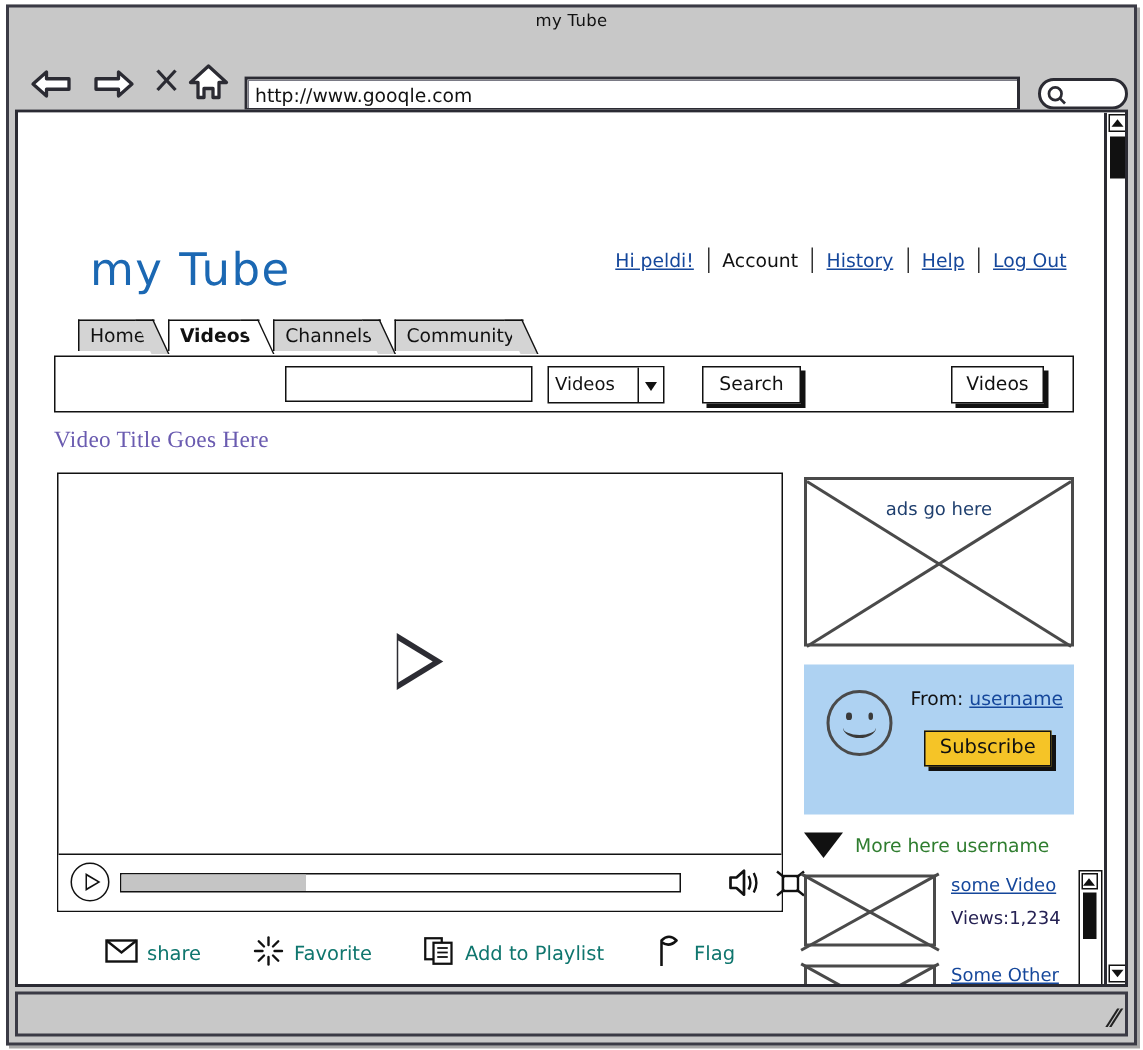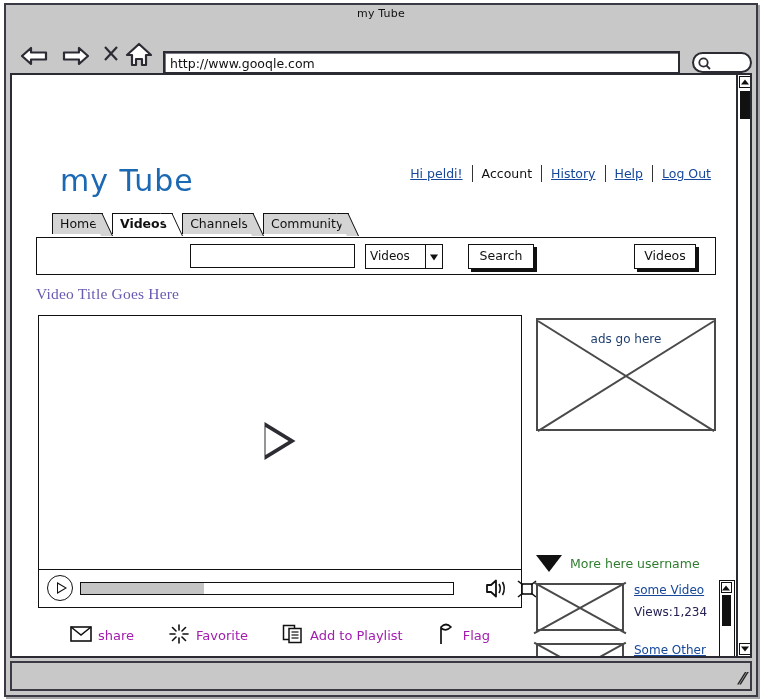--- a/index.html
+++ b/index.html
@@ -311,21 +311,21 @@
   }
   #ctl-fullscreen {
     position: absolute; left: 477px; top: 9px;
     cursor: pointer;
   }
 
   
   #actions {
     position: absolute; left: 58px; top: 548px;
     display: flex; align-items: center;
-    font-size: 13px; color: #a21caf;
+    font-size: 13px; color: #0f766e;
   }
   #actions .action {
     display: flex; align-items: center; gap: 6px;
     margin-right: 34px;
     cursor: pointer;
   }
 
   
   #ads-box {
     position: absolute; left: 524px; top: 243px;
@@ -606,20 +606,31 @@
             </svg>
           </span>
           <span>Flag</span>
         </div>
       </div>
 
       <div id="ads-box" class="xcross">
         <div id="ads-label">ads go here</div>
       </div>
 
+      <div id="channel-box">
+        <div id="avatar">
+          <span class="eye l"></span>
+            <span class="eye r"></span>
+            <span class="mouth"></span>
+        </div>
+        <div id="from-line">
+          <span>From:</span><span id="from-user">username</span>
+        </div>
+        <div id="subscribe-button">Subscribe</div>
+      </div>
 
       <div id="more-row">
         <span id="more-tri"></span>
         <span id="more-label">More here username</span>
       </div>
 
       <div class="rel-item" style="top:508px;">
         <div class="rel-thumb xcross"></div>
         <div class="rel-title">some Video</div>
         <div class="rel-views">Views:1,234</div>

